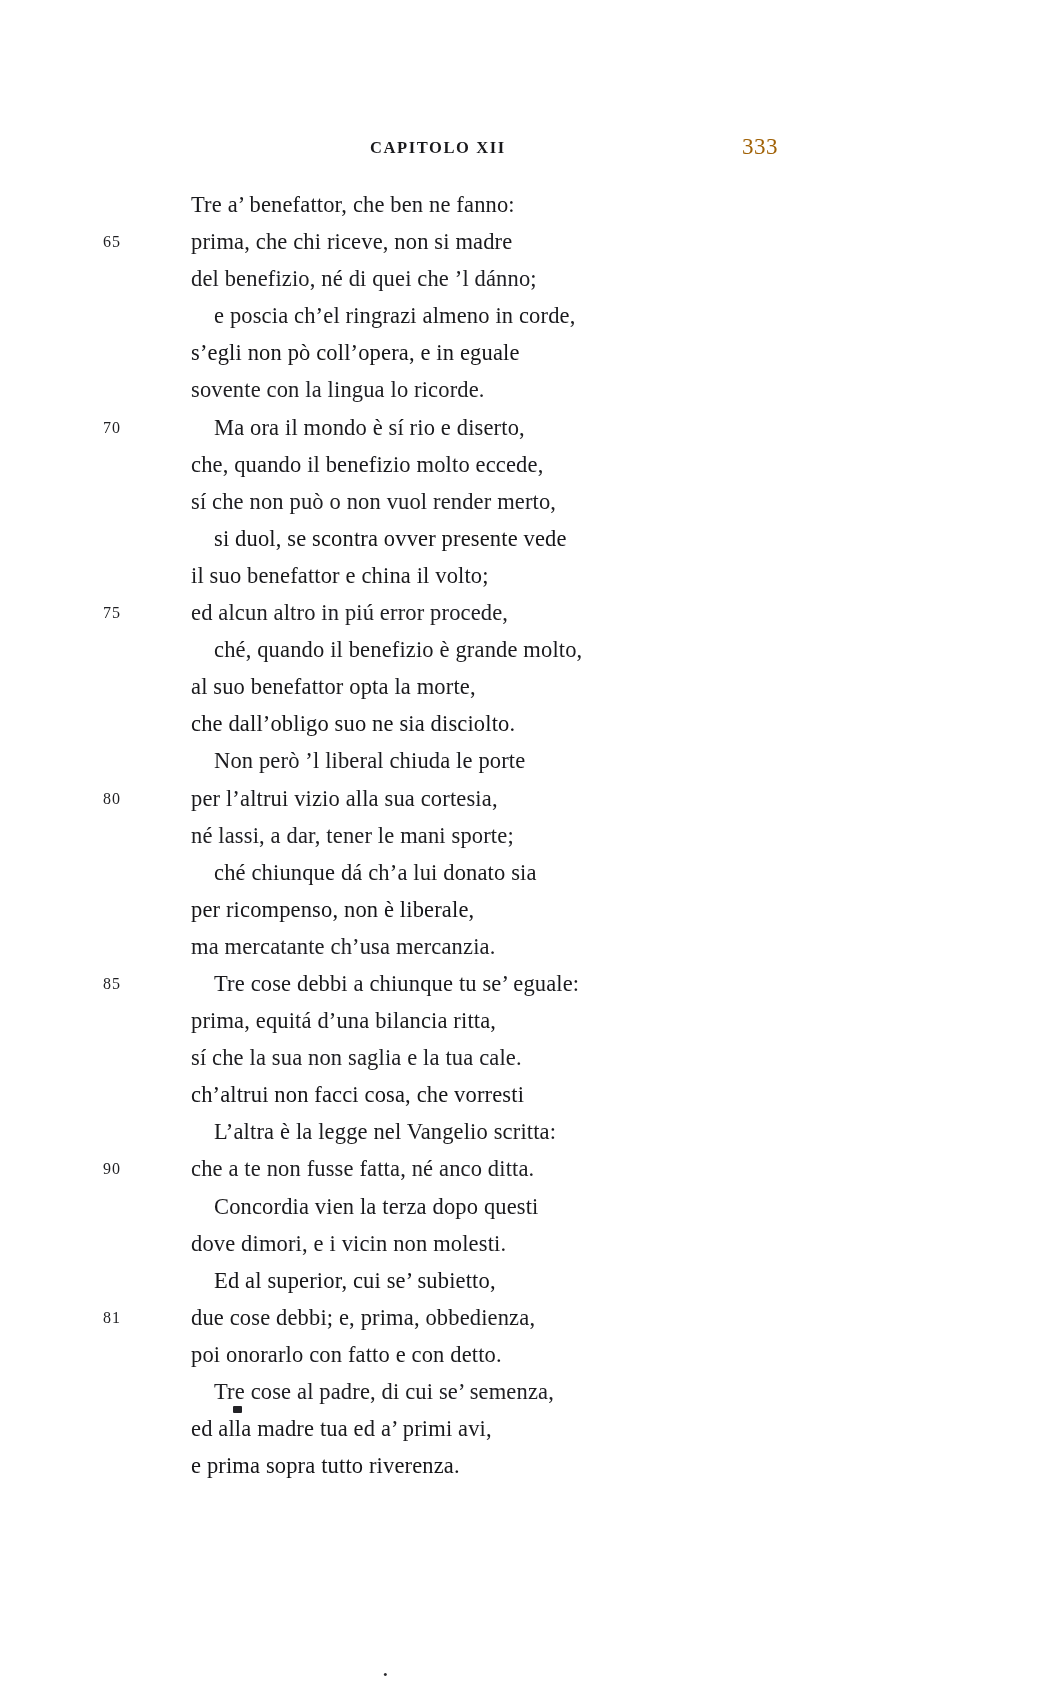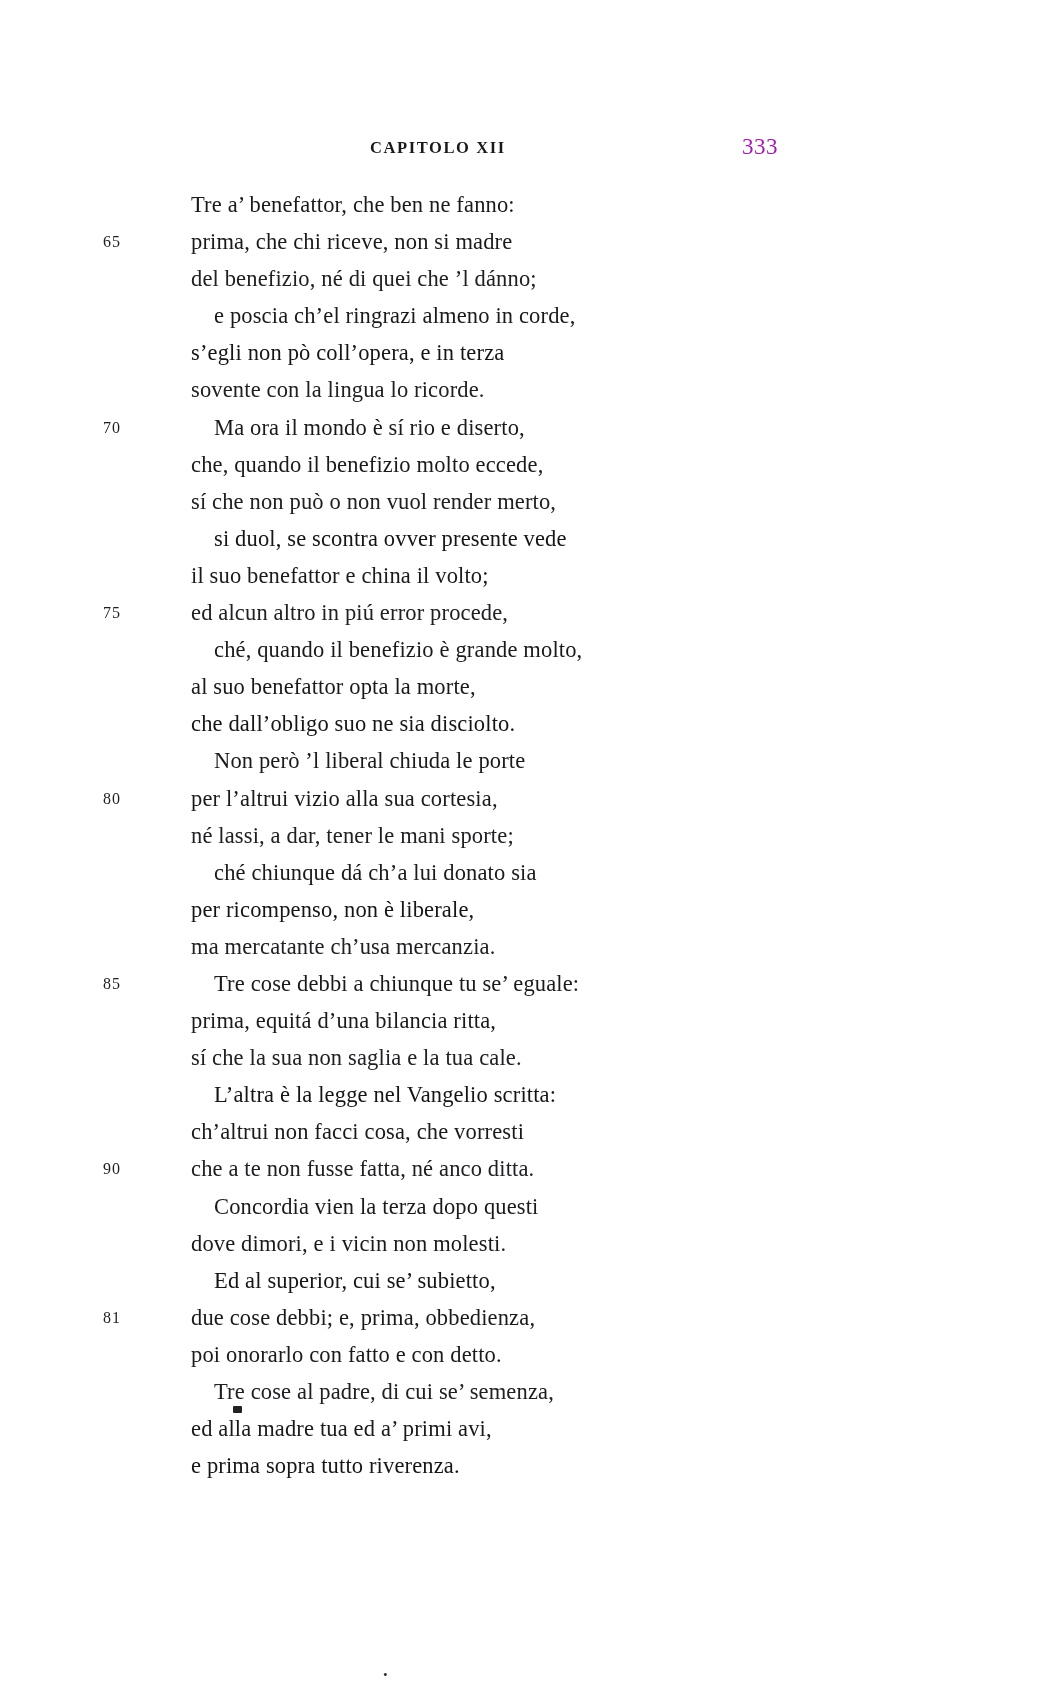--- a/index.html
+++ b/index.html
@@ -40,21 +40,21 @@
     letter-spacing: 1.6px;
     font-weight: 700;
     color: #19191c;
   }
   .folio {
     position: absolute;
     left: 742px;
     top: -4px;
     font-size: 23px;
     letter-spacing: 0.5px;
-    color: #a21caf;
+    color: #a16207;
     text-align: right;
   }
 
   
   .poem {
     position: absolute;
     top: 186px;
     left: 0;
     width: 1041px;
   }
@@ -114,42 +114,42 @@
   <div class="header">
     <div class="chapter-title">CAPITOLO XII</div>
     <div class="folio">333</div>
   </div>
 
   <div class="poem" id="poem">
       <div class="line"><span class="lineno"></span><span class="text">Tre a’ benefattor, che ben ne fanno:</span></div>
       <div class="line"><span class="lineno">65</span><span class="text">prima, che chi riceve, non si madre</span></div>
       <div class="line"><span class="lineno"></span><span class="text">del benefizio, né di quei che ’l dánno;</span></div>
       <div class="line indent1"><span class="lineno"></span><span class="text">e poscia ch’el ringrazi almeno in corde,</span></div>
-      <div class="line"><span class="lineno"></span><span class="text">s’egli non pò coll’opera, e in terza</span></div>
+      <div class="line"><span class="lineno"></span><span class="text">s’egli non pò coll’opera, e in eguale</span></div>
       <div class="line"><span class="lineno"></span><span class="text">sovente con la lingua lo ricorde.</span></div>
       <div class="line indent1"><span class="lineno">70</span><span class="text">Ma ora il mondo è sí rio e diserto,</span></div>
       <div class="line"><span class="lineno"></span><span class="text">che, quando il benefizio molto eccede,</span></div>
       <div class="line"><span class="lineno"></span><span class="text">sí che non può o non vuol render merto,</span></div>
       <div class="line indent1"><span class="lineno"></span><span class="text">si duol, se scontra ovver presente vede</span></div>
       <div class="line"><span class="lineno"></span><span class="text">il suo benefattor e china il volto;</span></div>
       <div class="line"><span class="lineno">75</span><span class="text">ed alcun altro in piú error procede,</span></div>
       <div class="line indent1"><span class="lineno"></span><span class="text">ché, quando il benefizio è grande molto,</span></div>
       <div class="line"><span class="lineno"></span><span class="text">al suo benefattor opta la morte,</span></div>
       <div class="line"><span class="lineno"></span><span class="text">che dall’obligo suo ne sia disciolto.</span></div>
       <div class="line indent1"><span class="lineno"></span><span class="text">Non però ’l liberal chiuda le porte</span></div>
       <div class="line"><span class="lineno">80</span><span class="text">per l’altrui vizio alla sua cortesia,</span></div>
       <div class="line"><span class="lineno"></span><span class="text">né lassi, a dar, tener le mani sporte;</span></div>
       <div class="line indent1"><span class="lineno"></span><span class="text">ché chiunque dá ch’a lui donato sia</span></div>
       <div class="line"><span class="lineno"></span><span class="text">per ricompenso, non è liberale,</span></div>
       <div class="line"><span class="lineno"></span><span class="text">ma mercatante ch’usa mercanzia.</span></div>
       <div class="line indent1"><span class="lineno">85</span><span class="text">Tre cose debbi a chiunque tu se’ eguale:</span></div>
       <div class="line"><span class="lineno"></span><span class="text">prima, equitá d’una bilancia ritta,</span></div>
       <div class="line"><span class="lineno"></span><span class="text">sí che la sua non saglia e la tua cale.</span></div>
+      <div class="line"><span class="lineno"></span><span class="text">ch’altrui non facci cosa, che vorresti</span></div>
       <div class="line indent1"><span class="lineno"></span><span class="text">L’altra è la legge nel Vangelio scritta:</span></div>
-      <div class="line"><span class="lineno"></span><span class="text">ch’altrui non facci cosa, che vorresti</span></div>
       <div class="line"><span class="lineno">90</span><span class="text">che a te non fusse fatta, né anco ditta.</span></div>
       <div class="line indent1"><span class="lineno"></span><span class="text">Concordia vien la terza dopo questi</span></div>
       <div class="line"><span class="lineno"></span><span class="text">dove dimori, e i vicin non molesti.</span></div>
       <div class="line indent1"><span class="lineno"></span><span class="text">Ed al superior, cui se’ subietto,</span></div>
       <div class="line"><span class="lineno">81</span><span class="text">due cose debbi; e, prima, obbedienza,</span></div>
       <div class="line"><span class="lineno"></span><span class="text">poi onorarlo con fatto e con detto.</span></div>
       <div class="line indent1"><span class="lineno"></span><span class="text">Tre cose al padre, di cui se’ semenza,</span></div>
       <div class="line"><span class="lineno"></span><span class="text">ed alla madre tua ed a’ primi avi,</span></div>
       <div class="line"><span class="lineno"></span><span class="text">e prima sopra tutto riverenza.</span></div>
     </div>

